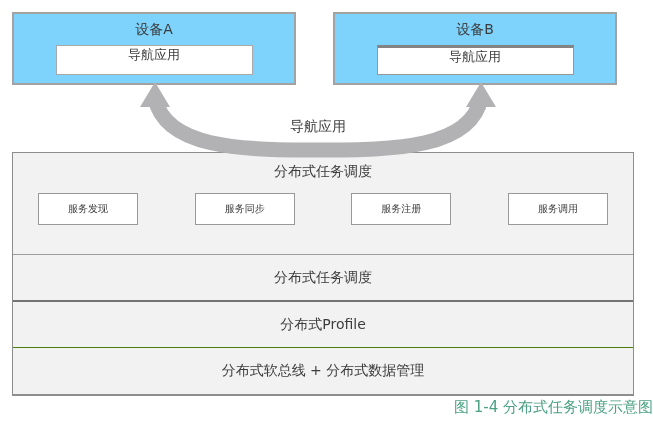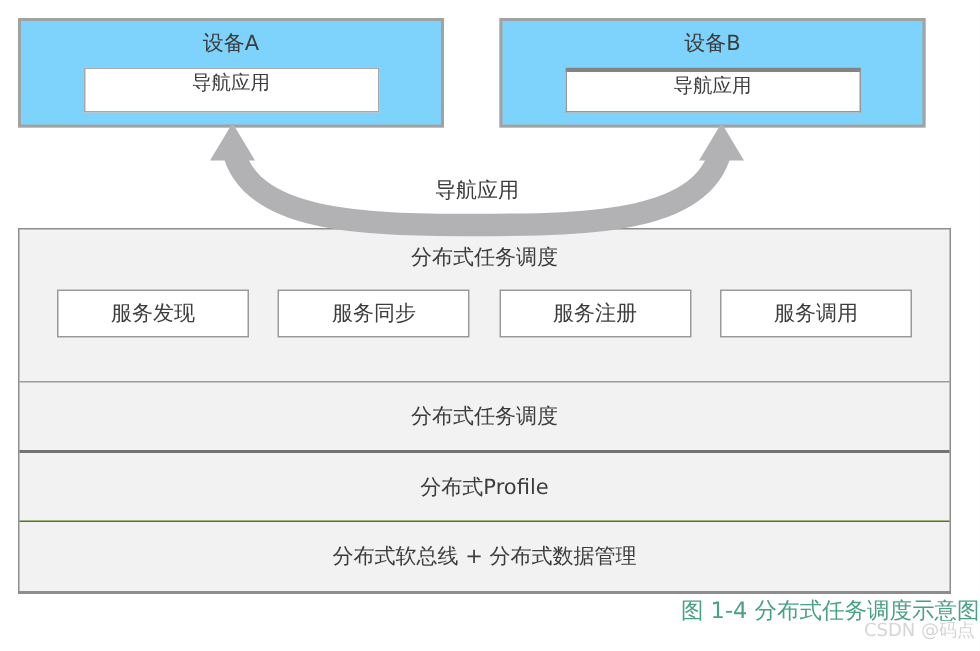--- a/index.html
+++ b/index.html
@@ -33,23 +33,23 @@
 
   
   .stack {
     position:absolute; left:12px; top:152px; width:622px; box-sizing:border-box;
     background:#f2f2f3; border:1px solid #8d8d8d; border-bottom-width:2px;
   }
   .row-task { height:91px; }
   .row-title { text-align:center; margin-top:10px; font-size:14px; }
   .services { display:flex; justify-content:space-between; padding:0 25px; margin-top:12px; }
   .service-box {
-    width:128px; height:32px; box-sizing:border-box;
+    width:100px; height:32px; box-sizing:border-box;
     background:#ffffff; border:1px solid #999999;
-    display:flex; align-items:center; justify-content:center; font-size:14px;
+    display:flex; align-items:center; justify-content:center; font-size:10px;
   }
   .row-plain {
     height:45px; display:flex; align-items:center; justify-content:center;
     font-size:14px; border-top:1px solid #9c9c9c;
   }
   .row-profile { border-top:2px solid #737373; }
   .row-softbus { height:46px; border-top:1px solid #4d7c0f; }
 
   
   .caption {
@@ -97,15 +97,14 @@
 
   <svg class="arrow-svg" width="653" height="434" viewBox="0 0 653 434" aria-hidden="true">
     <path d="M 155 98 C 165 148 240 150 318 150 C 396 150 471 148 481 98" stroke="#b2b2b4" stroke-width="15" fill="none"></path>
     <polygon points="155,82 140,107 170,107" fill="#b2b2b4"></polygon>
     <polygon points="481,82 466,107 496,107" fill="#b2b2b4"></polygon>
   </svg>
   <div class="arrow-label">导航应用</div>
 
   <div class="caption">图 1-4 分布式任务调度示意图</div>
 
-  <div class="watermark">CSDN @码点</div>
 
 </div>
 
 </body></html>

